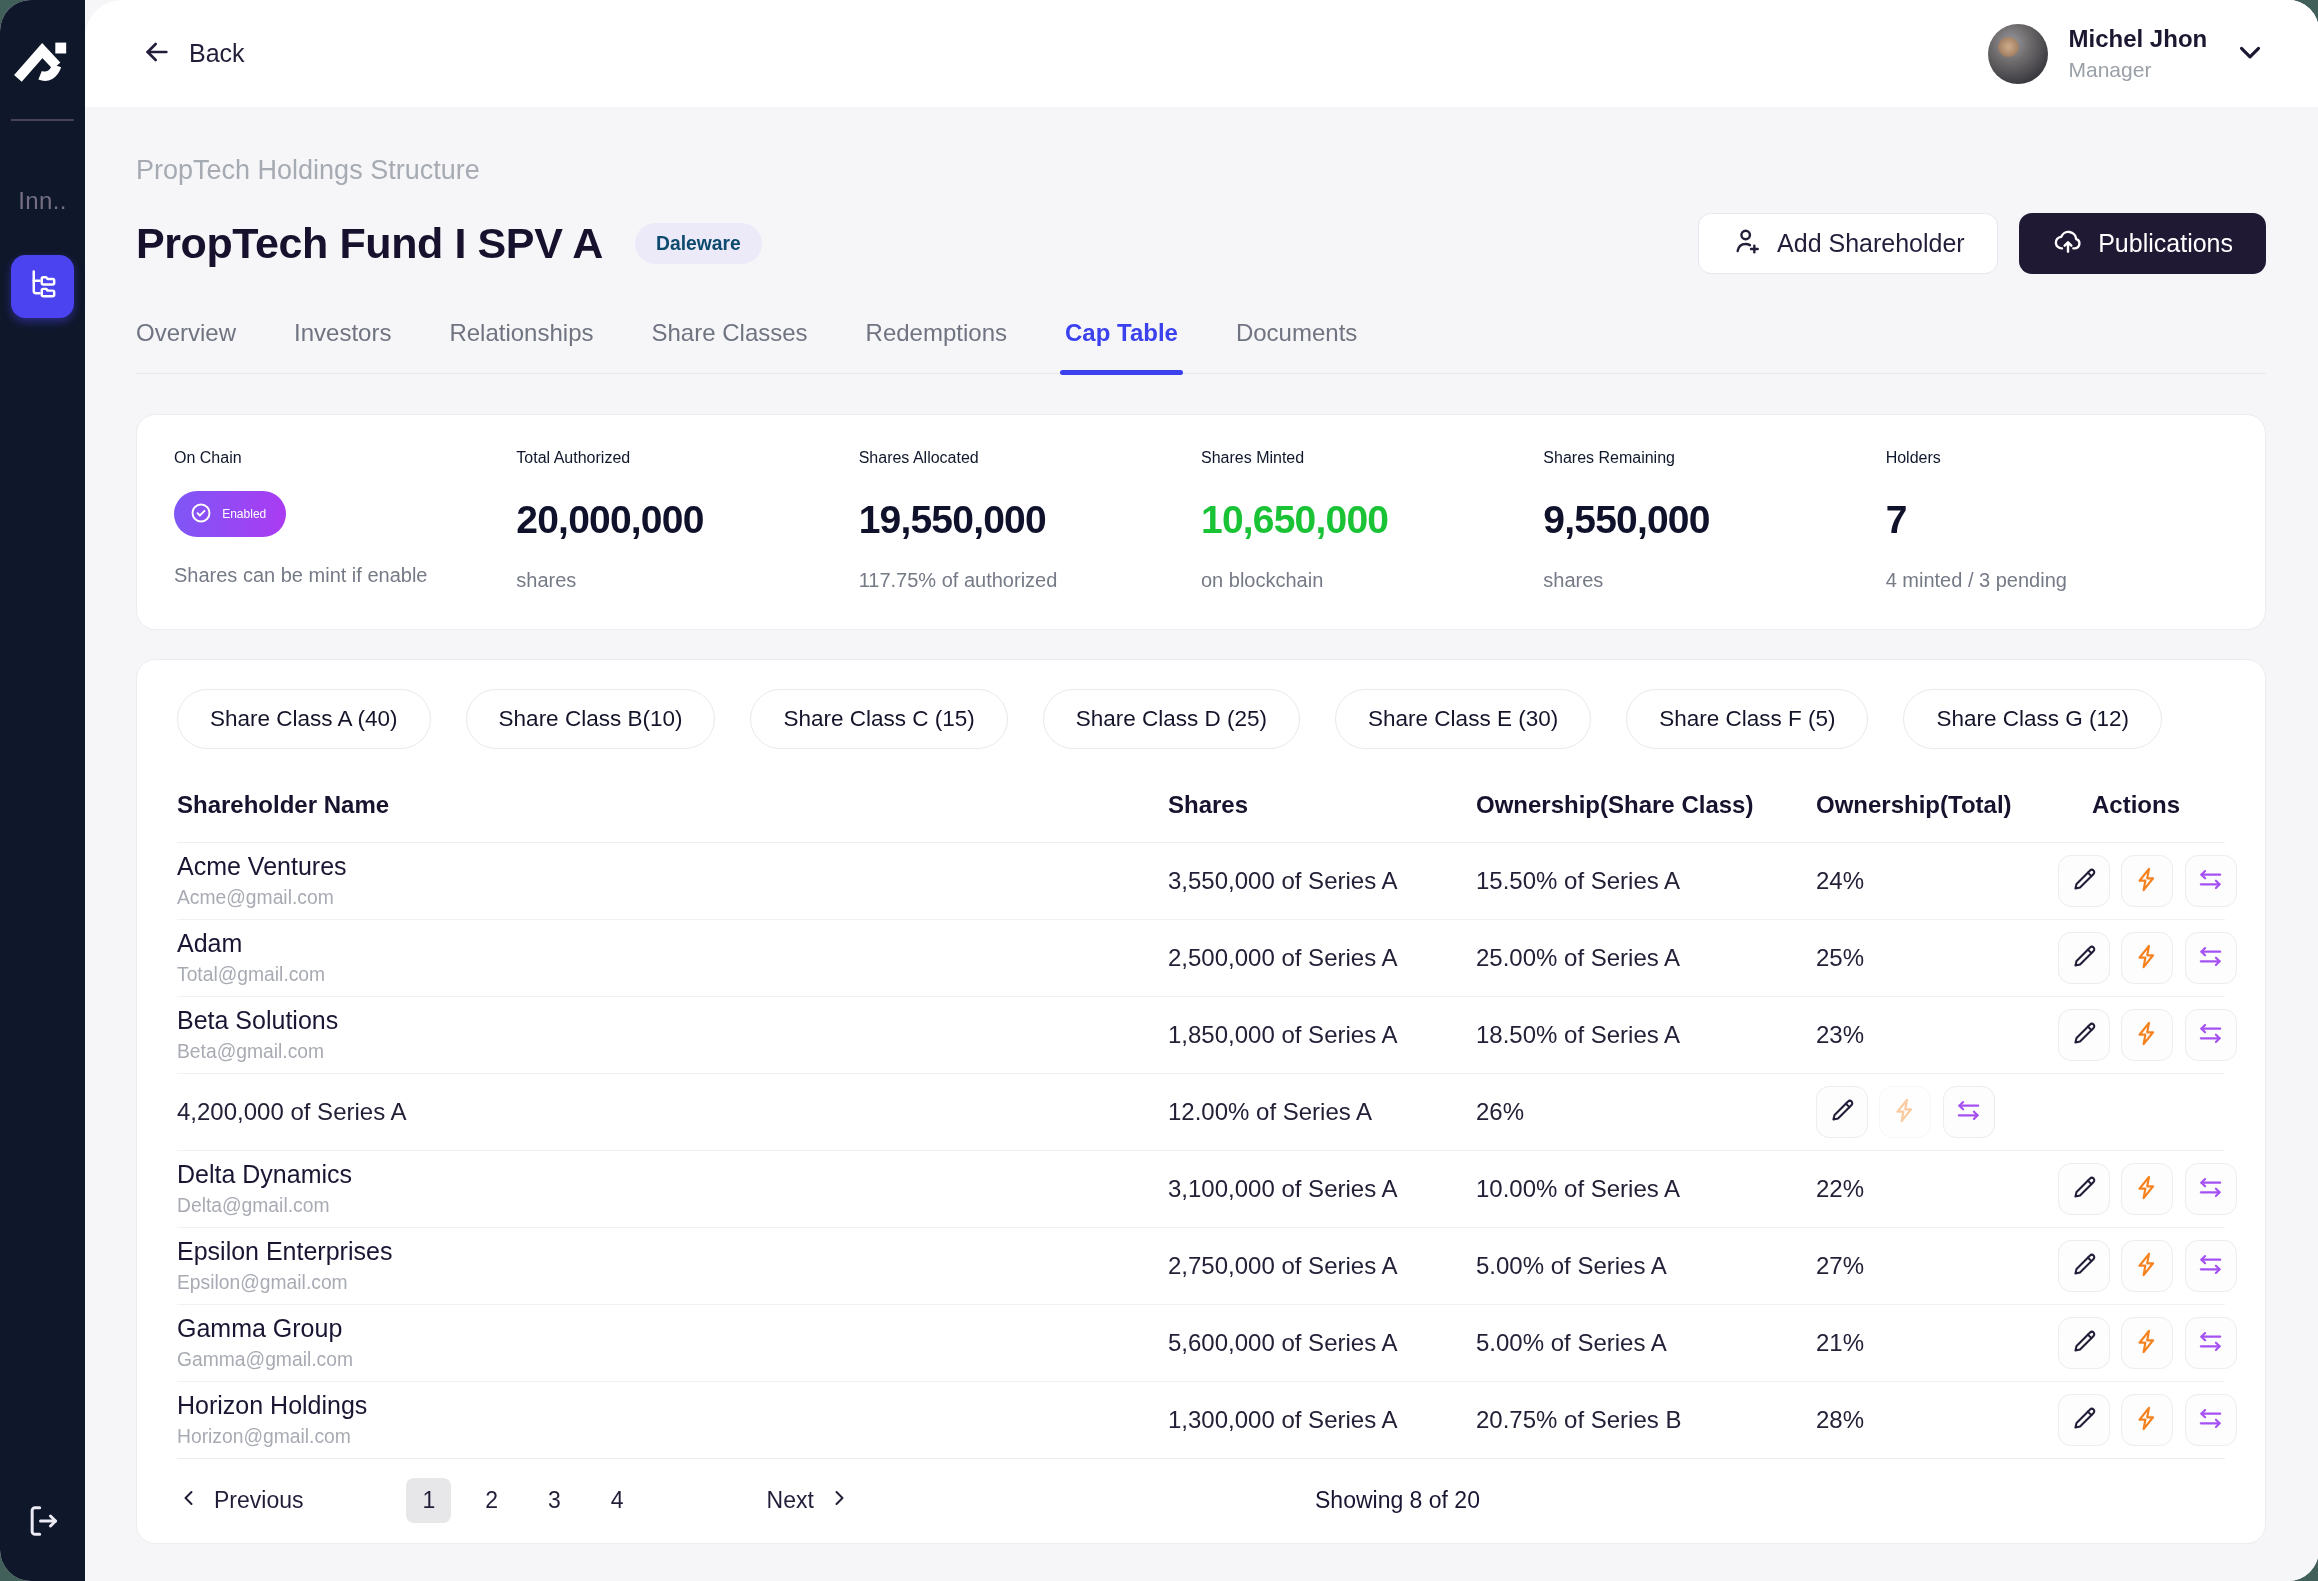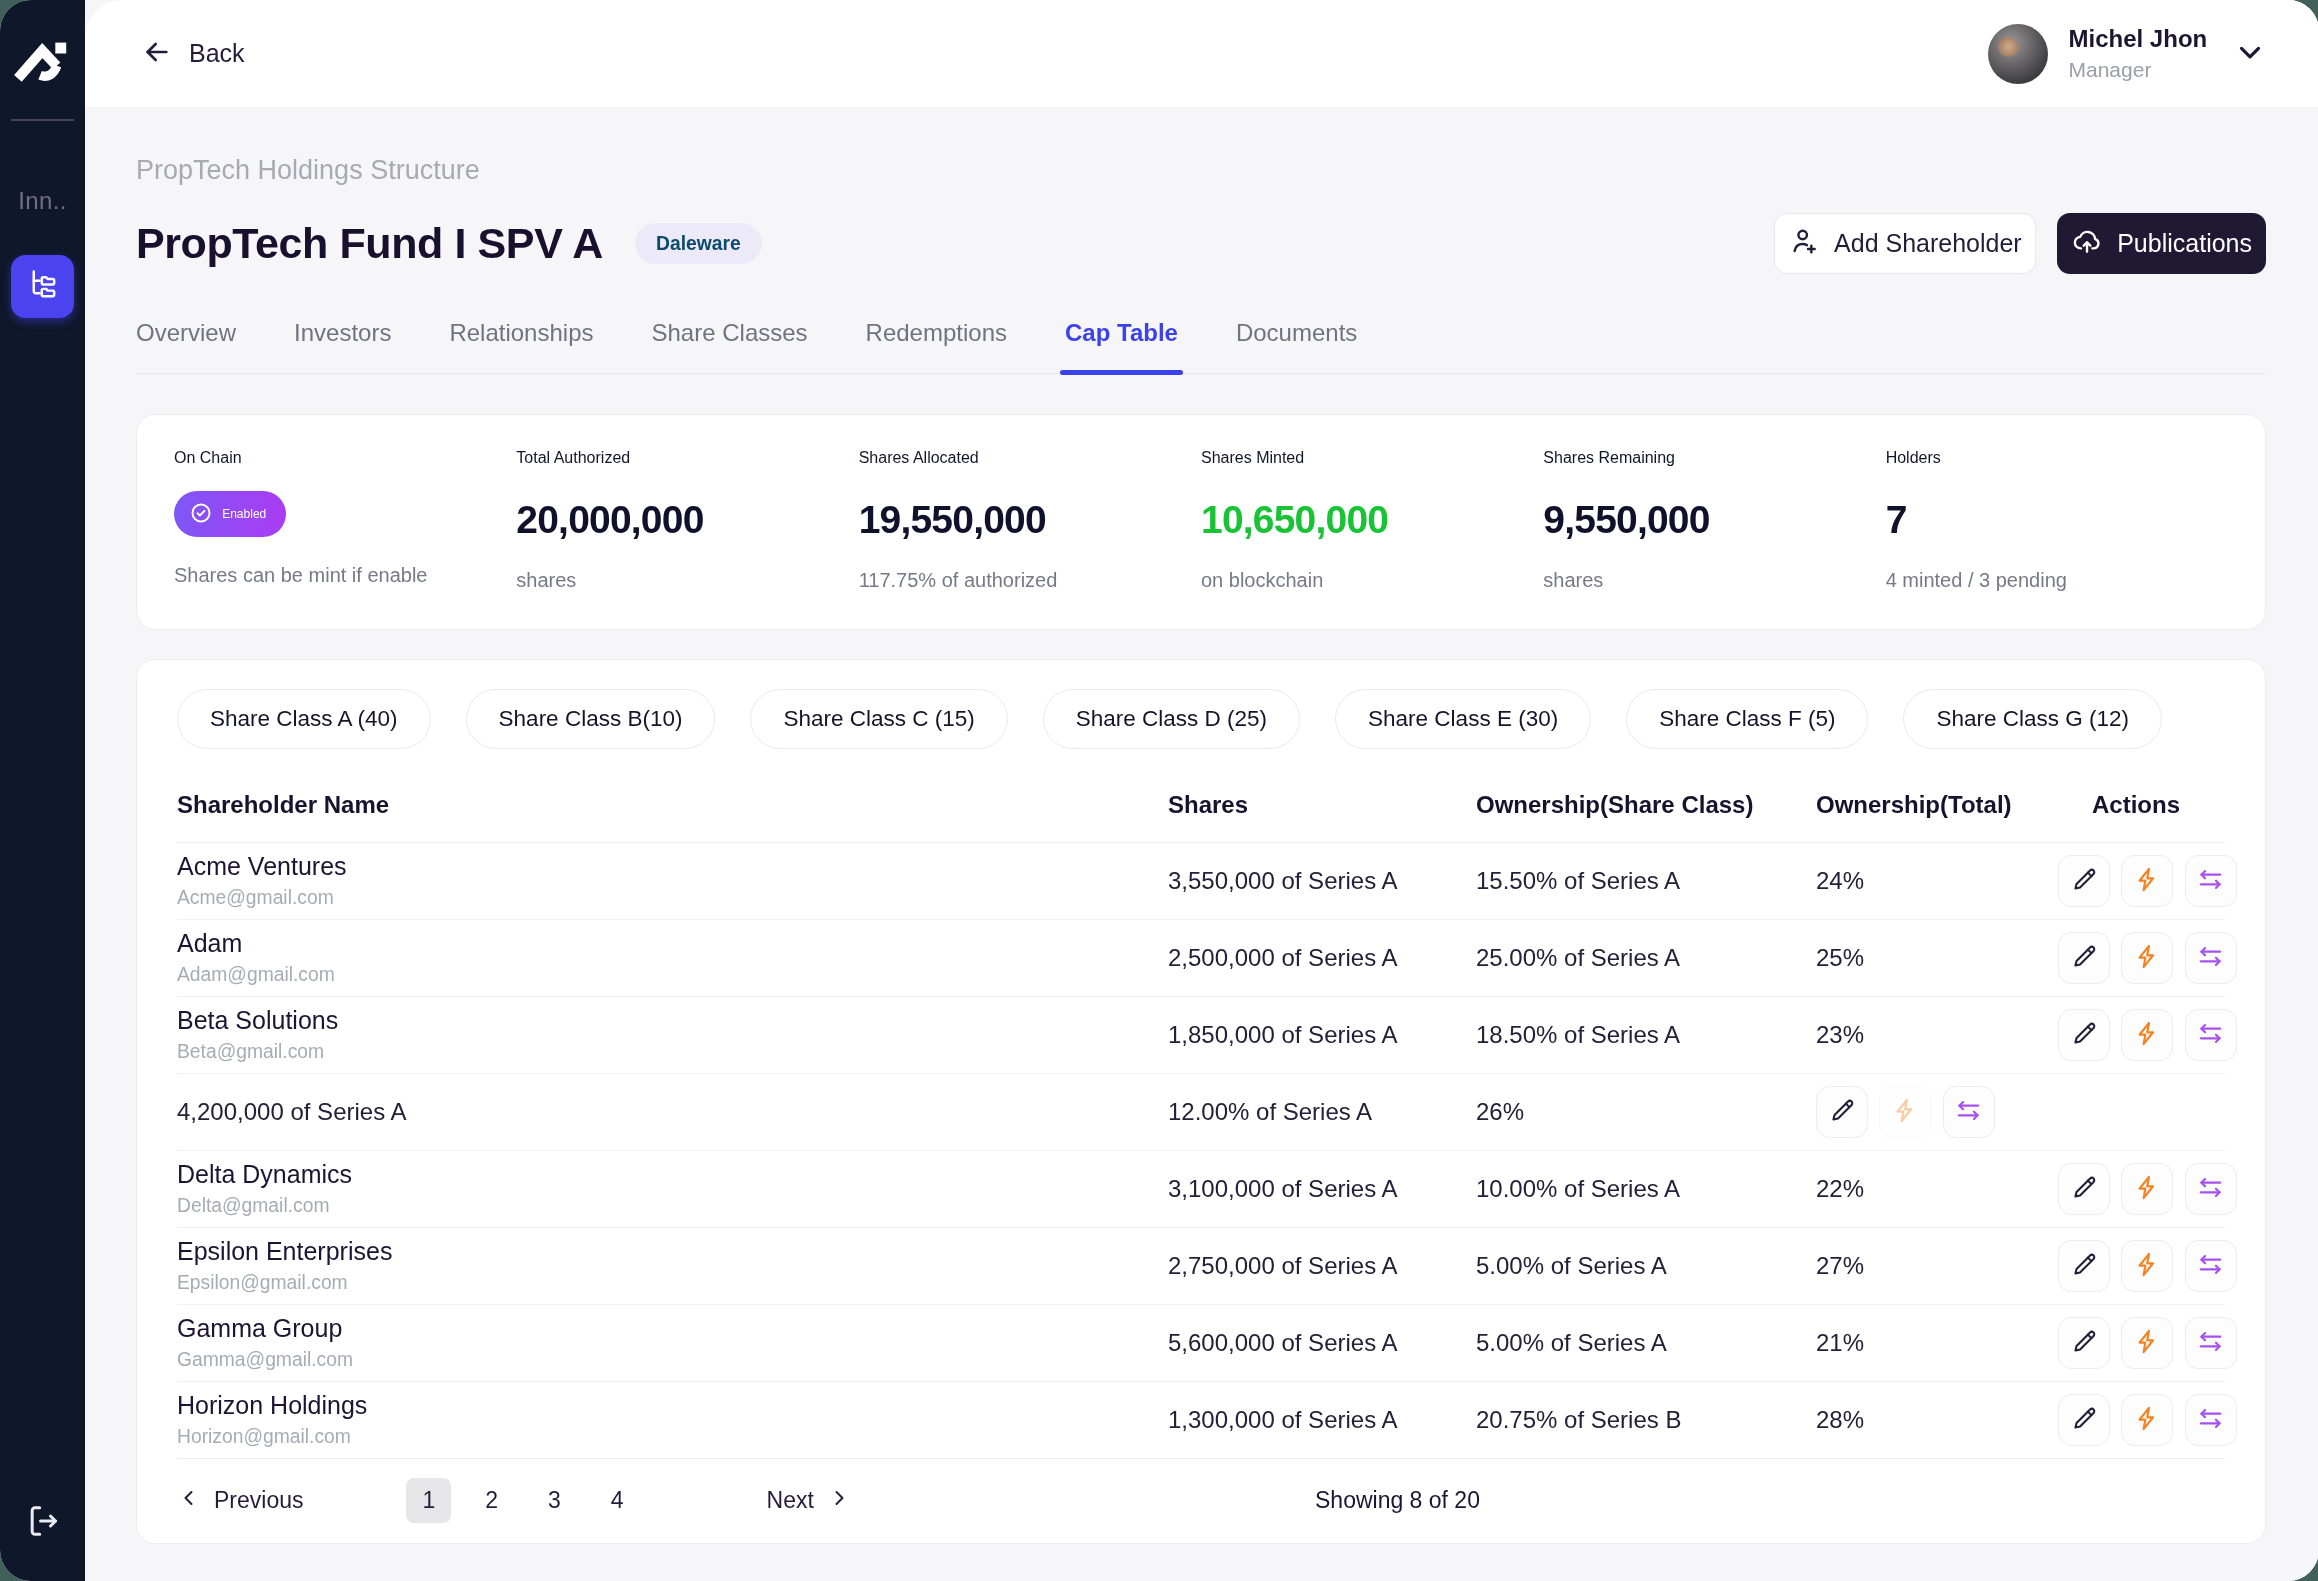--- a/index.html
+++ b/index.html
@@ -63,21 +63,21 @@
   .breadcrumb { margin-top:48px; font-size:27px; color:#a6aab2; }
   .headrow { margin-top:27px; display:flex; align-items:center; }
   .title { font-size:43px; font-weight:800; color:#17112e; letter-spacing:-0.4px; }
   .badge {
     margin-left:32px; background:#eceaf8; color:#0c4a6e; font-size:19.3px; font-weight:700;
     padding:9.7px 21px; border-radius:804px;
   }
   .head-actions { margin-left:auto; display:flex; gap:21px; }
   .btn {
     height:61px; border-radius:13px; display:flex; align-items:center; gap:14.5px;
-    padding:0 13px; font-size:25px; cursor:pointer; border:1.6px solid transparent;
+    padding:0 32px; font-size:25px; cursor:pointer; border:1.6px solid transparent;
   }
   .btn svg { width:32px; height:32px; }
   .btn-ghost { background:#ffffff; border-color:#e7e7ed; color:#241d3a; }
   .btn-dark { background:#1f1934; color:#ffffff; }
   
   .tabs { display:flex; gap:58px; margin-top:45px; border-bottom:1.6px solid #e8e8ee; }
   .tab { font-size:24px; color:#6f7480; padding-bottom:26px; position:relative; cursor:pointer; white-space:nowrap; }
   .tab.active { color:#3c41ee; font-weight:700; }
   .tab.active::after {
     content:""; position:absolute; left:-4.8px; right:-4.8px; bottom:-1.6px; height:4.8px;
@@ -323,21 +323,21 @@
                       <path d="M7.5 5L4.5 8l3 3"></path>
                       <path d="M4 16h15.5"></path>
                       <path d="M16.5 13l3 3-3 3"></path>
                     </svg></span>
                 </button>
               </div>
             </div>
             <div class="row">
               <div class="cell-name">
                 <div class="nm">Adam</div>
-                <div class="em">Adam@gmail.com</div>
+                <div class="em">Total@gmail.com</div>
               </div>
               <div class="cell">2,500,000 of Series A</div>
               <div class="cell">25.00% of Series A</div>
               <div class="cell">25%</div>
               <div class="cell-actions">
                 <button class="icon-btn">
                   <span><svg viewBox="0 0 24 24" fill="none" stroke="#221c38" stroke-width="1.7" stroke-linecap="round" stroke-linejoin="round">
                       <path d="M4.5 19.5l.9-3.8L16.6 4.5a2.05 2.05 0 0 1 2.9 2.9L8.3 18.6l-3.8.9z"></path>
                       <path d="M14.8 6.3l2.9 2.9"></path>
                     </svg></span>

